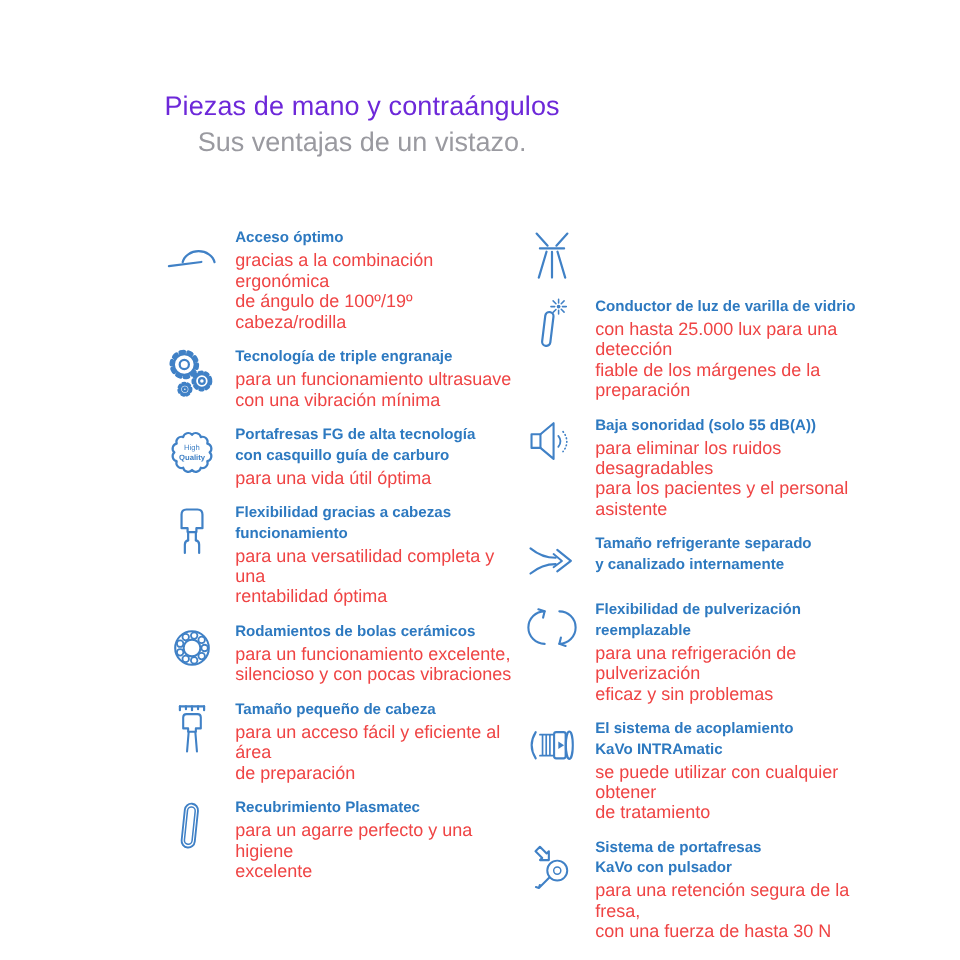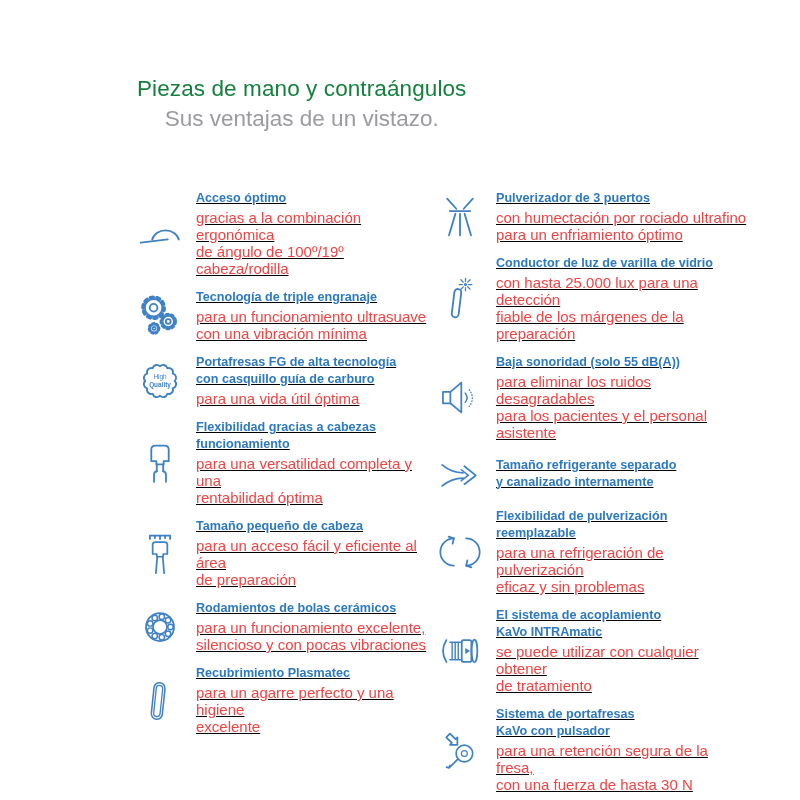--- a/index.html
+++ b/index.html
@@ -1,25 +1,25 @@
 <!DOCTYPE html>
 <html><head>
 <meta charset="utf-8">
 <style>
   html,body{margin:0;padding:0;background:#ffffff;}
   body{width:800px;height:800px;font-family:"Liberation Sans",sans-serif;}
   .page{position:relative;width:800px;height:800px;background:#fff;overflow:hidden;}
   .titles{position:absolute;left:137px;top:76px;}
-  .title{font-size:22.5px;color:#15803d;letter-spacing:.1px;}
+  .title{font-size:22.5px;color:#6d28d9;letter-spacing:.1px;}
   .subtitle{font-size:22.5px;color:#9a9aa0;margin-top:4px;text-align:center;}
   .columns{position:absolute;left:137px;top:190px;display:flex;}
   .col{display:flex;flex-direction:column;gap:12px;}
   .col-left{width:300px;}
   .col-right{width:310px;}
-  .feature{display:flex;align-items:center;text-decoration:underline;}
+  .feature{display:flex;align-items:flex-start;}
   .icon-box{width:46px;margin-right:13px;flex:none;display:flex;justify-content:center;padding-top:1px;}
   .f-text{flex:1;min-width:0;}
   .f-title{font-size:12.6px;font-weight:bold;color:#2d79c0;line-height:17px;white-space:pre-line;margin-bottom:2px;}
   .f-desc{font-size:15px;color:#ef4444;line-height:17px;white-space:pre-line;}
   svg{display:block;}
   .ic{stroke:#4081c6;fill:none;stroke-width:2;stroke-linecap:round;stroke-linejoin:round;}
   .ic-fill{fill:#4081c6;stroke:none;}
   svg text{font-family:"Liberation Sans",sans-serif;fill:#4081c6;stroke:none;}
 </style>
 </head>
@@ -96,38 +96,20 @@
       <path d="M20.5 25.5 V33 M27.5 25.5 V33"></path>
       <path d="M20.5 33 q-3 .5 -3 4 v7.5 M27.5 33 q3 .5 3 4 v7.5"></path>
     </g>
   </svg>
           </div>
     <div class="f-text">
       <div class="f-title">Flexibilidad gracias a cabezas
 funcionamiento</div>
       <div class="f-desc">para una versatilidad completa y una
 rentabilidad óptima</div>
-    </div>
-  </div>
-
-  <div class="feature">
-    <div class="icon-box">
-            <svg width="44" height="46" viewBox="0 0 48 50">
-    <g class="ic" stroke-width="1.7">
-      <path d="M13 5 h22"></path>
-      <path d="M13 5 v3.5 M18.5 5 v2.5 M24 5 v3.5 M29.5 5 v2.5 M35 5 v3.5"></path>
-      <path d="M16 25 V15 q0-3 3-3 h10 q3 0 3 3 v10 h-4.5 v3 h-7 v-3 z" stroke-width="1.9"></path>
-      <path d="M19.5 46 l1.5-18 M28.5 46 l-1.5-18" stroke-width="1.9"></path>
-    </g>
-  </svg>
-          </div>
-    <div class="f-text">
-      <div class="f-title">Tamaño pequeño de cabeza</div>
-      <div class="f-desc">para un acceso fácil y eficiente al área
-de preparación</div>
     </div>
   </div>
 
   <div class="feature">
     <div class="icon-box">
             <svg width="42" height="42" viewBox="0 0 48 48">
     <g class="ic" stroke-width="1.9">
       <circle cx="24" cy="24" r="16"></circle>
       <circle cx="24" cy="24" r="8"></circle>
       <g fill="#fff" stroke-width="1.7">
@@ -146,20 +128,38 @@
           </div>
     <div class="f-text">
       <div class="f-title">Rodamientos de bolas cerámicos</div>
       <div class="f-desc">para un funcionamiento excelente,
 silencioso y con pocas vibraciones</div>
     </div>
   </div>
 
   <div class="feature">
     <div class="icon-box">
+            <svg width="44" height="46" viewBox="0 0 48 50">
+    <g class="ic" stroke-width="1.7">
+      <path d="M13 5 h22"></path>
+      <path d="M13 5 v3.5 M18.5 5 v2.5 M24 5 v3.5 M29.5 5 v2.5 M35 5 v3.5"></path>
+      <path d="M16 25 V15 q0-3 3-3 h10 q3 0 3 3 v10 h-4.5 v3 h-7 v-3 z" stroke-width="1.9"></path>
+      <path d="M19.5 46 l1.5-18 M28.5 46 l-1.5-18" stroke-width="1.9"></path>
+    </g>
+  </svg>
+          </div>
+    <div class="f-text">
+      <div class="f-title">Tamaño pequeño de cabeza</div>
+      <div class="f-desc">para un acceso fácil y eficiente al área
+de preparación</div>
+    </div>
+  </div>
+
+  <div class="feature">
+    <div class="icon-box">
             <svg width="44" height="44" viewBox="0 0 48 48">
     <g class="ic" transform="rotate(6 22 24)">
       <rect x="16" y="4" width="12" height="40" rx="6" stroke-width="1.7"></rect>
       <rect x="18.5" y="7" width="7" height="34" rx="3.5" stroke-width="1.4"></rect>
     </g>
   </svg>
           </div>
     <div class="f-text">
       <div class="f-title">Recubrimiento Plasmatec</div>
       <div class="f-desc">para un agarre perfecto y una higiene
@@ -171,25 +171,20 @@
   <div class="feature">
     <div class="icon-box">
             <svg width="44" height="44" viewBox="0 0 48 48">
     <g class="ic" stroke-width="1.8">
       <path d="M10 4 L20 15 M38 4 L28 15"></path>
       <path d="M13 17.5 H35"></path>
       <path d="M24 20.5 V44 M19 20.5 L12 44 M29 20.5 L36 44"></path>
     </g>
   </svg>
           </div>
-    <div class="f-text">
-      <div class="f-title">Pulverizador de 3 puertos</div>
-      <div class="f-desc">con humectación por rociado ultrafino
-para un enfriamiento óptimo</div>
-    </div>
   </div>
 
   <div class="feature">
     <div class="icon-box">
             <svg width="44" height="44" viewBox="0 0 48 48">
     <g class="ic" stroke-width="1.8">
       <rect x="16.5" y="13" width="7.5" height="31" rx="3.75" transform="rotate(7 20 28)"></rect>
       <path d="M30 1.5 V5 M30 11.5 V15 M23 8.2 H26.5 M33.5 8.2 H37 M25 3 l2.6 2.6 M32.4 10.6 l2.6 2.6 M25 13.4 l2.6-2.6 M32.4 5.6 l2.6-2.6" stroke-width="1.4"></path>
       <circle class="ic-fill" cx="30" cy="8.2" r="1.7"></circle>
     </g>

